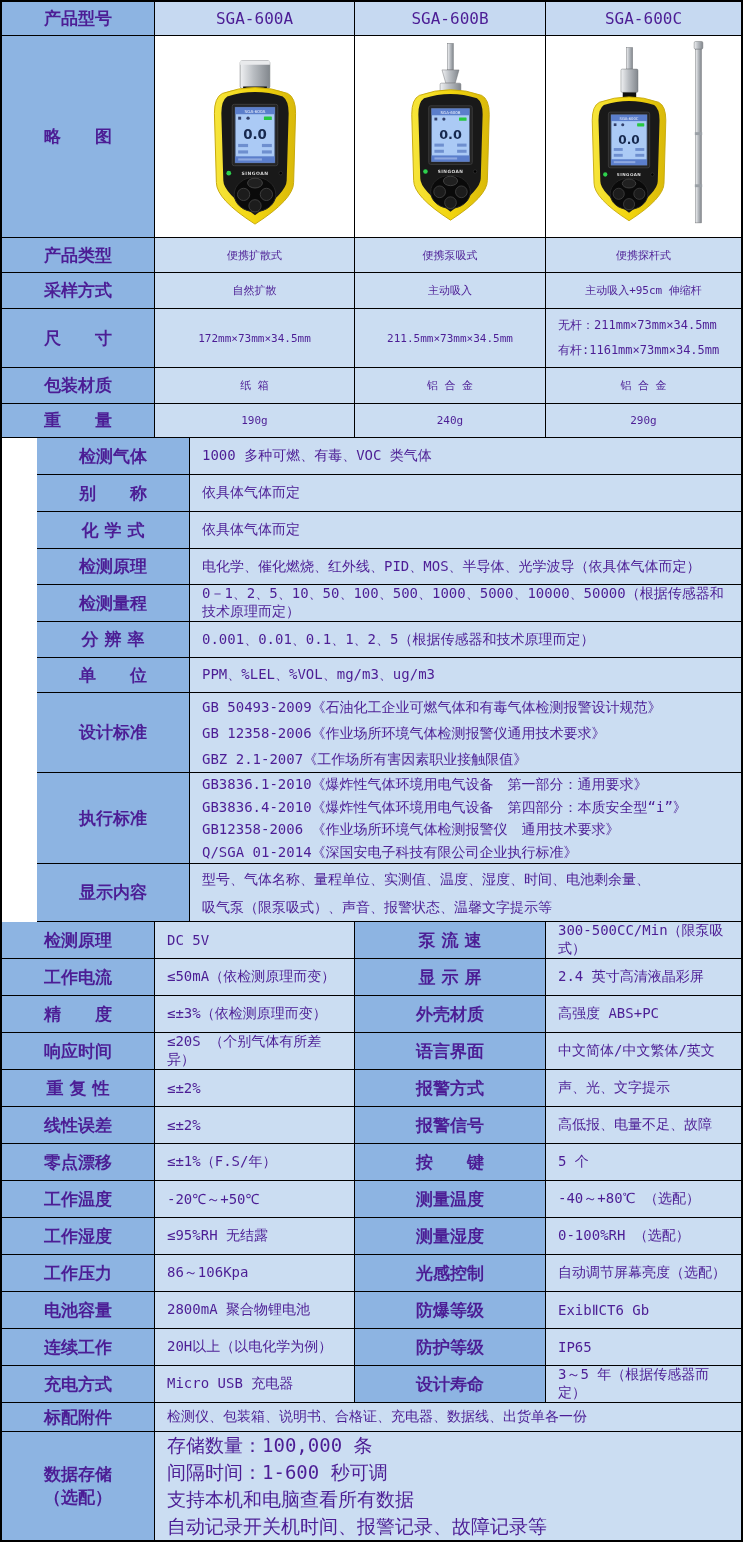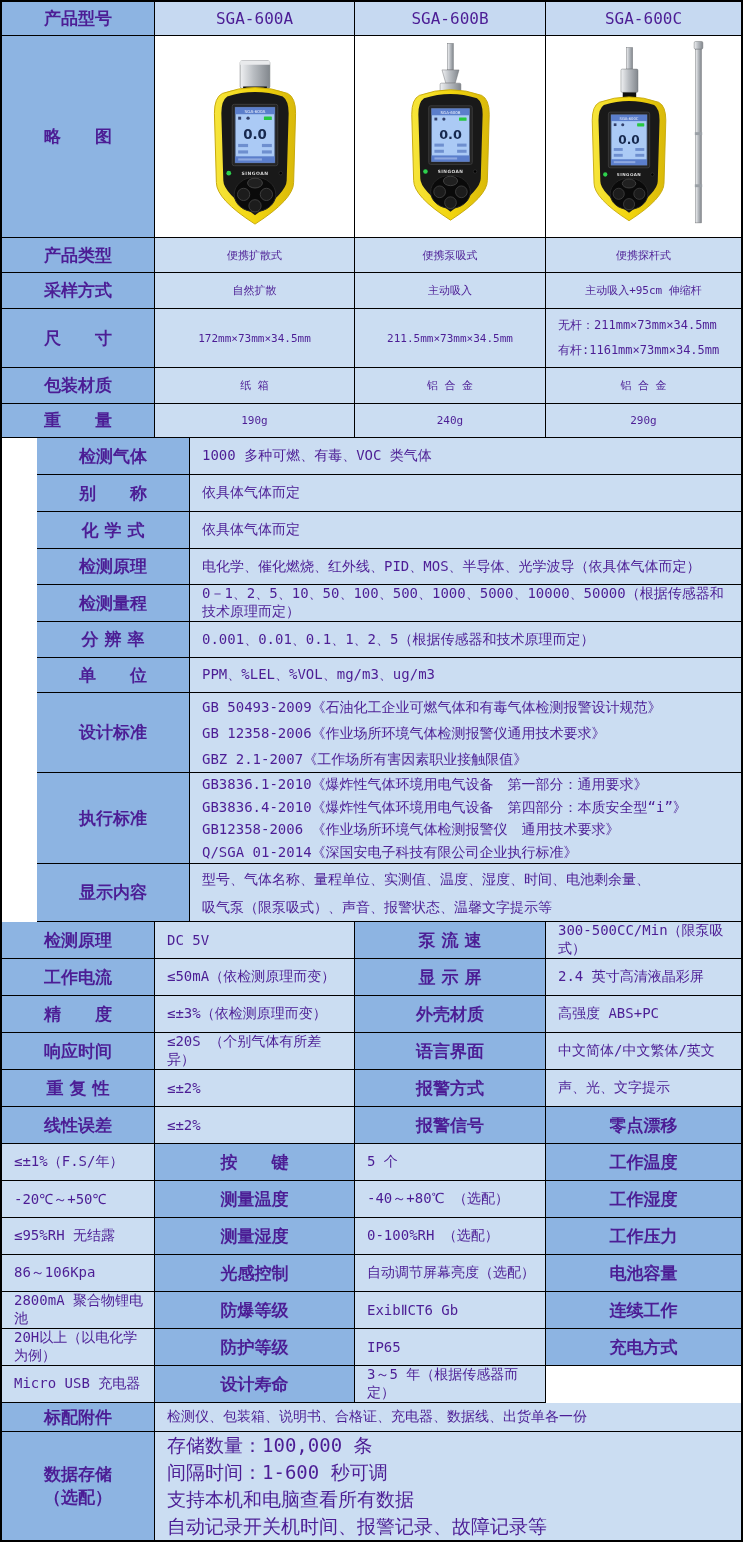--- a/index.html
+++ b/index.html
@@ -309,20 +309,21 @@
     <div class="cell val left">中文简体/中文繁体/英文</div>
 
     <div class="cell lbl">重 复 性</div>
     <div class="cell val left">≤±2%</div>
     <div class="cell lbl">报警方式</div>
     <div class="cell val left">声、光、文字提示</div>
 
     <div class="cell lbl">线性误差</div>
     <div class="cell val left">≤±2%</div>
     <div class="cell lbl">报警信号</div>
+    <div class="cell val left">高低报、电量不足、故障</div>
 
     <div class="cell lbl">零点漂移</div>
     <div class="cell val left">≤±1%（F.S/年）</div>
     <div class="cell lbl">按　　键</div>
     <div class="cell val left">5 个</div>
 
     <div class="cell lbl">工作温度</div>
     <div class="cell val left">-20℃～+50℃</div>
     <div class="cell lbl">测量温度</div>
     <div class="cell val left">-40～+80℃ （选配）</div>

